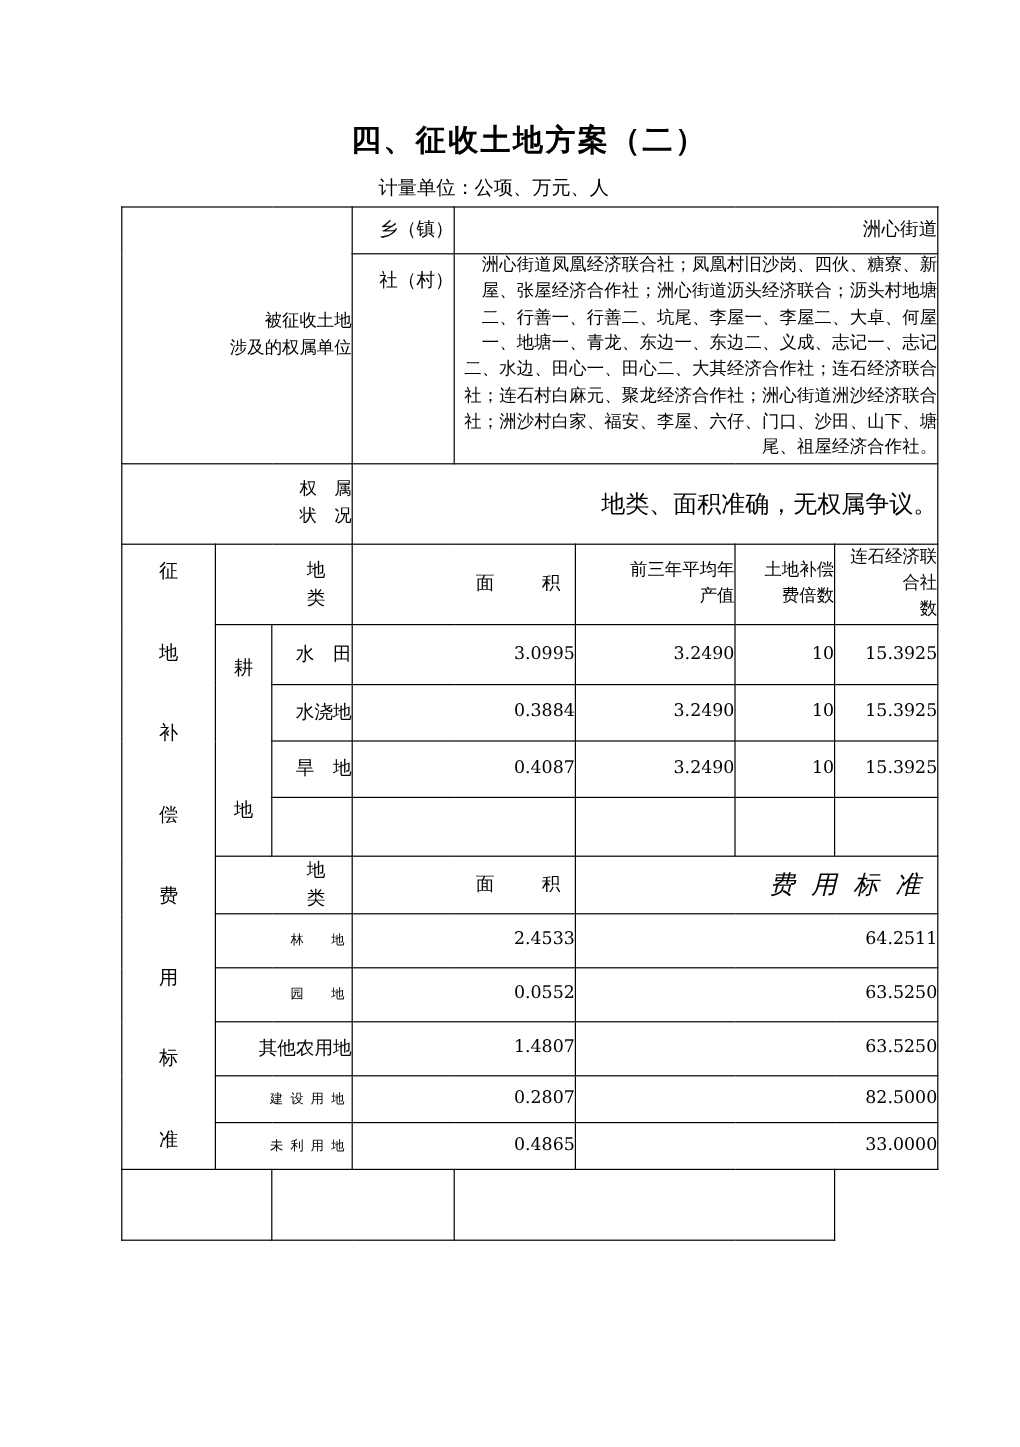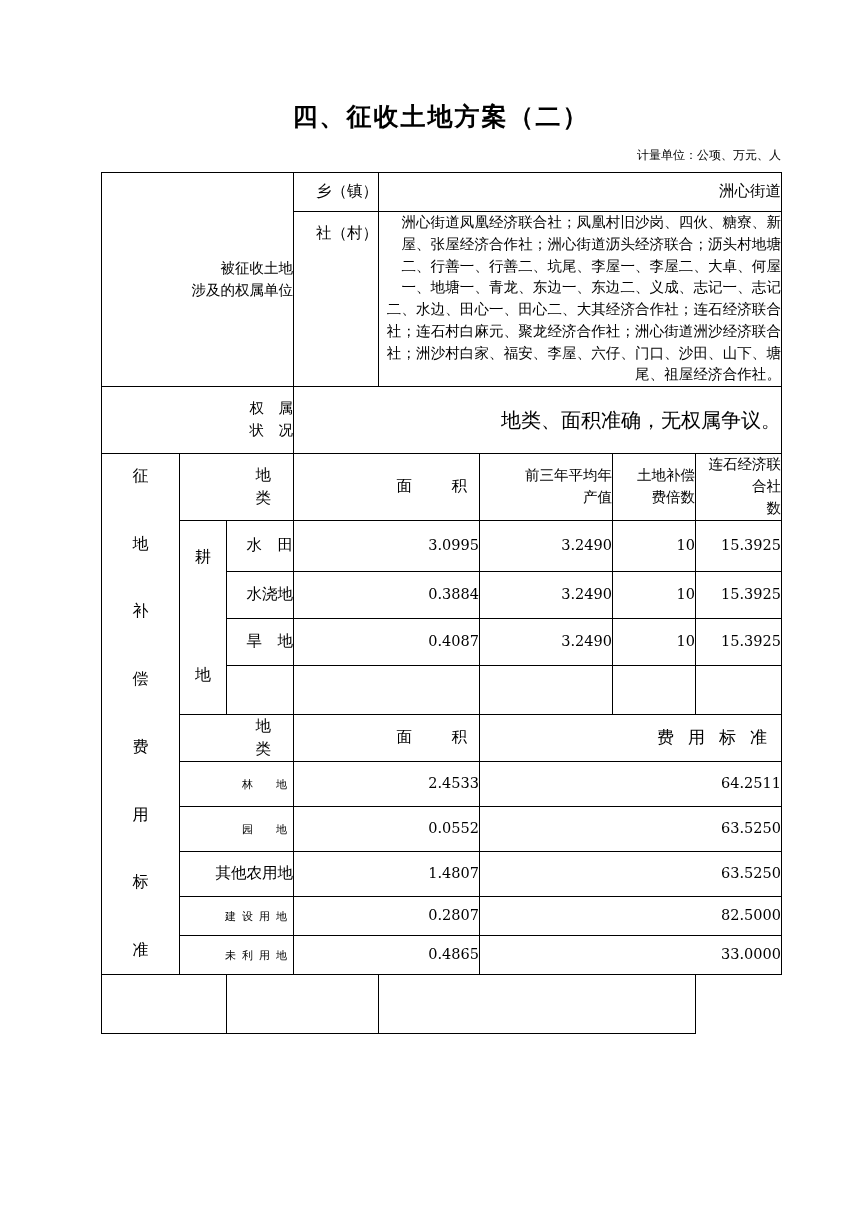--- a/index.html
+++ b/index.html
@@ -31,24 +31,24 @@
     width: 850px;
     text-align: center;
     font-size: 25px;
     font-weight: bold;
     letter-spacing: 2px;
     font-family: "DejaVu Serif", "Liberation Serif", serif;
   }
   .unit-line {
     position: absolute;
     top: 147px;
-    left: 0;
+    left: 13px;
     width: 765px;
-    text-align: right;
-    font-size: 12px;
+    text-align: center;
+    font-size: 16px;
     font-family: "DejaVu Serif", "Liberation Serif", serif;
   }
 
   
   .tbl-wrap {
     position: absolute;
     left: 85px;
     top: 172px;
     width: 680px;
   }
@@ -83,21 +83,22 @@
   .spread-xs {
     display: inline-block;
     letter-spacing: 6px;
     text-indent: 6px;
     font-size: 11px;
   }
   .spread-fee {
     display: inline-block;
     letter-spacing: 14px;
     text-indent: 14px;
-    font-size: 17px;
+    font-size: 21px;
+    font-style: italic;
   }
 
   .hdr-2line {
     font-size: 14.5px;
     line-height: 1.45;
     padding: 4px 2px;
   }
 
   
   .ownercell {
@@ -106,21 +107,21 @@
     padding: 6px 0;
   }
 
   
   .addr {
     text-align: left;
     font-size: 13.3px;
     line-height: 1.92;
     padding: 5px 7px 7px 7px;
     letter-spacing: 0.1px;
-    font-family: Liberation Serif, serif;
+    font-family: Liberation Mono, monospace;
   }
 
   
   .vert-col {
     width: 78px;
     position: relative;
   }
   .vert-stack {
     display: flex;
     flex-direction: column;

